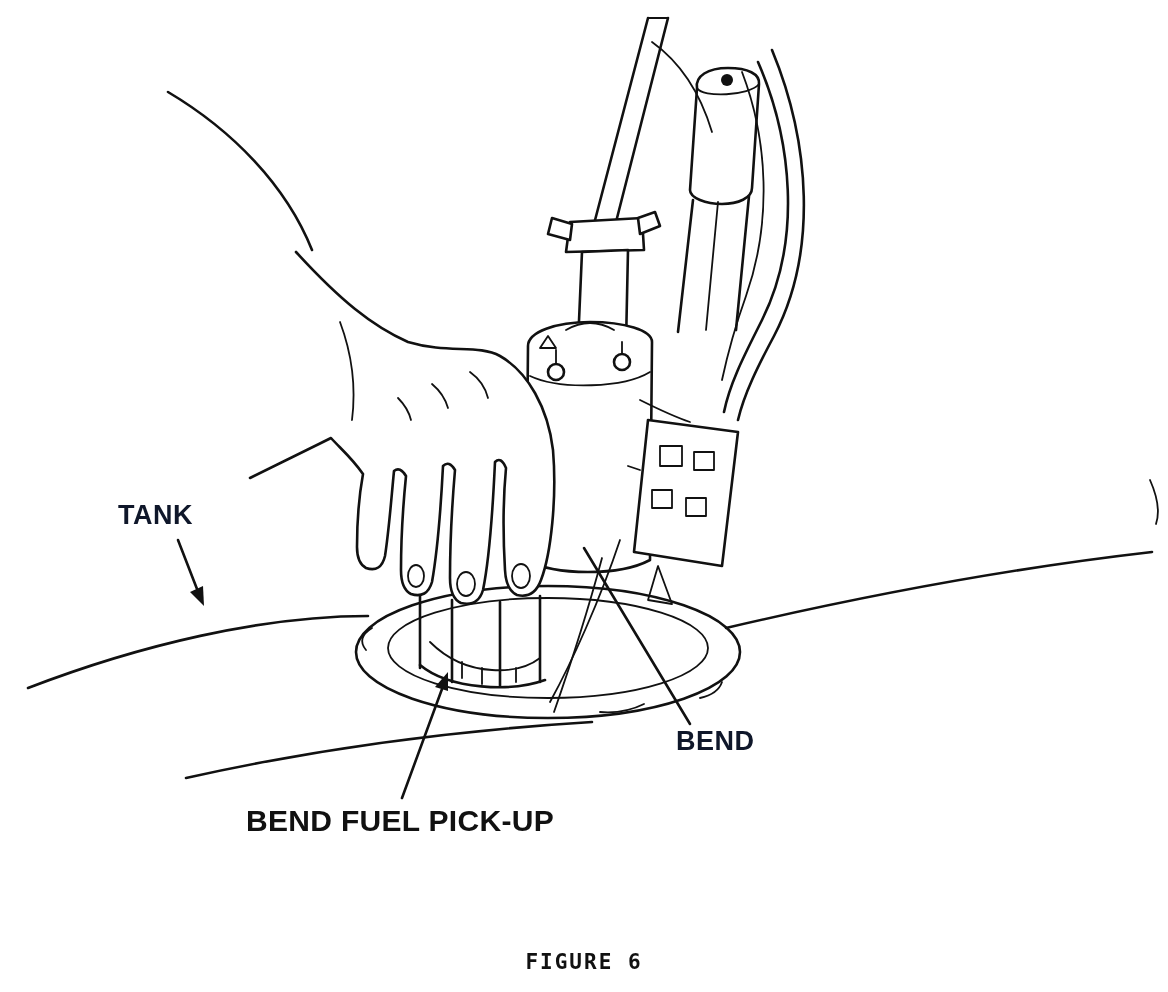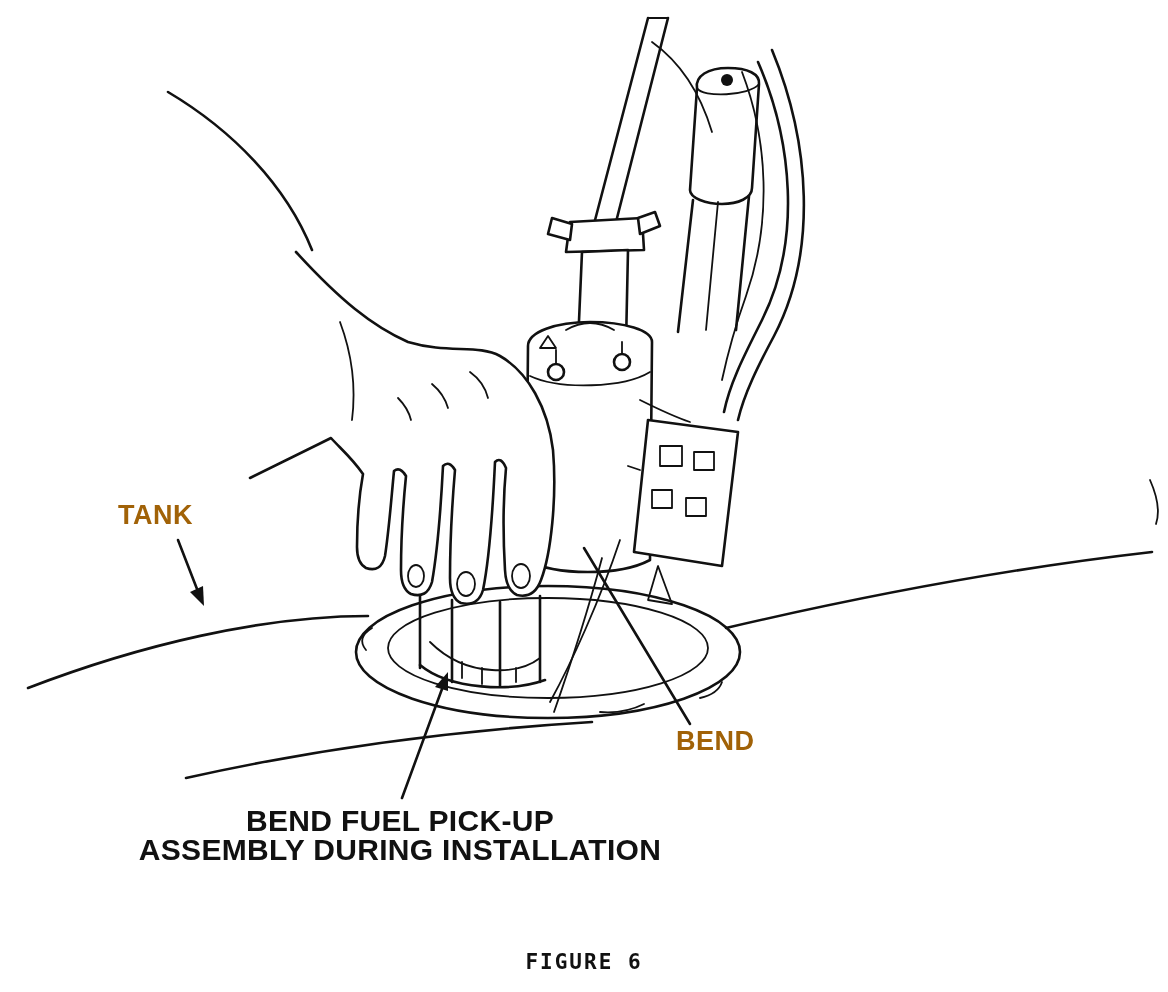--- a/index.html
+++ b/index.html
@@ -3,21 +3,21 @@
 <meta charset="utf-8">
 <style>
   html,body{margin:0;padding:0;}
   body{
     width:1168px;height:992px;position:relative;overflow:hidden;
     background:#ffffff;
     font-family:"Liberation Sans", sans-serif;
   }
   svg{position:absolute;left:0;top:0;}
   .label{
-    position:absolute;color:#a16207;font-weight:bold;
+    position:absolute;color:#0f172a;font-weight:bold;
     font-size:27px;letter-spacing:.5px;white-space:nowrap;
   }
   .instruction{
     position:absolute;left:120px;top:806px;width:560px;
     text-align:center;color:#111;font-weight:bold;font-size:30px;
     line-height:29px;letter-spacing:.3px;
   }
   .caption{
     position:absolute;left:0;top:950px;width:1168px;text-align:center;
     color:#111;font-weight:bold;font-size:21px;
@@ -180,16 +180,15 @@
     <polygon class="solid" points="448,672 435,687 448,691"></polygon>
   </g>
 </svg>
 
 <div class="label" style="left:118px;top:500px;">TANK</div>
 
 <div class="label" style="left:676px;top:726px;">BEND</div>
 
 <div class="instruction">
   <div>BEND FUEL PICK-UP</div>
-  <div>ASSEMBLY DURING INSTALLATION</div>
 </div>
 
 <div class="caption">FIGURE 6</div>
 
 </body></html>

